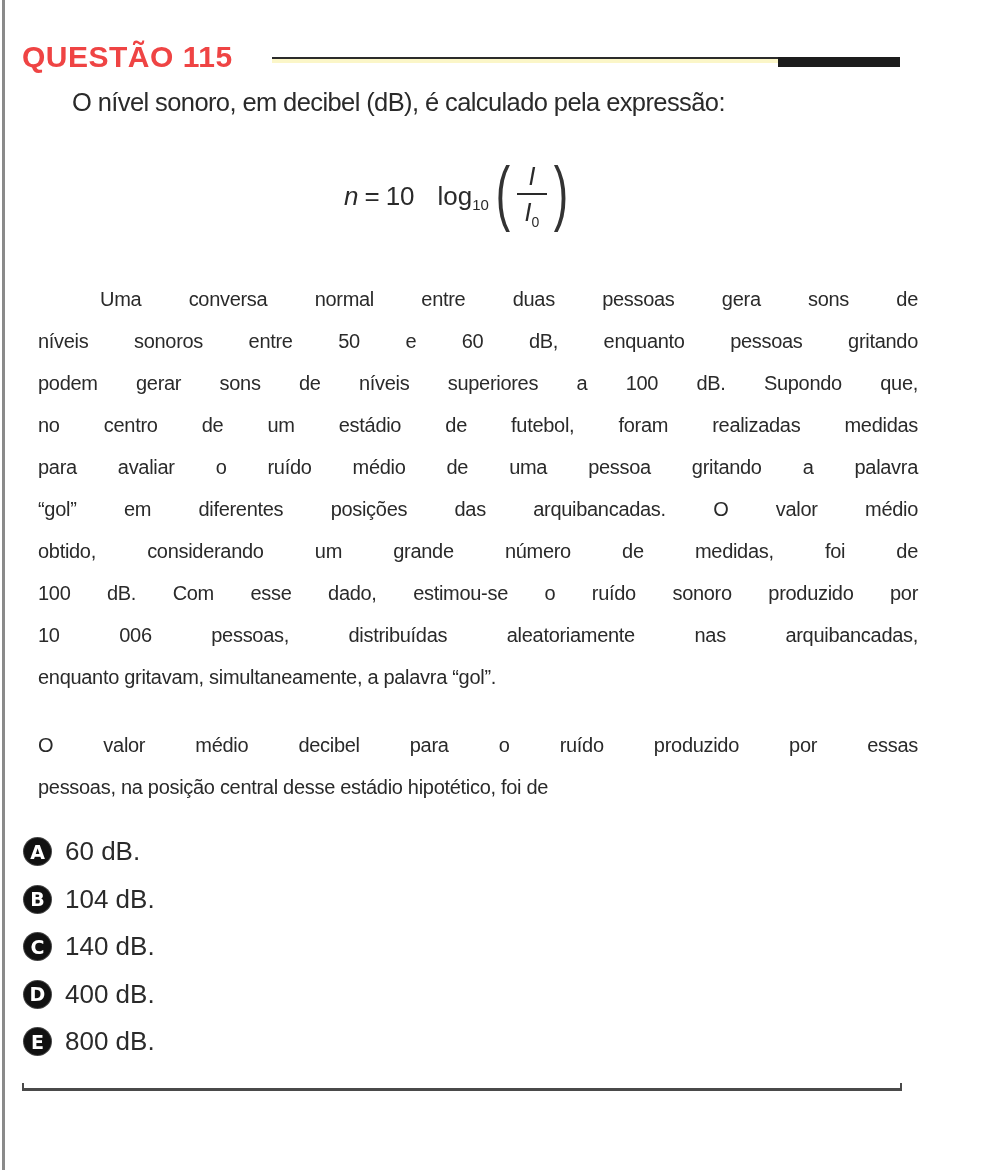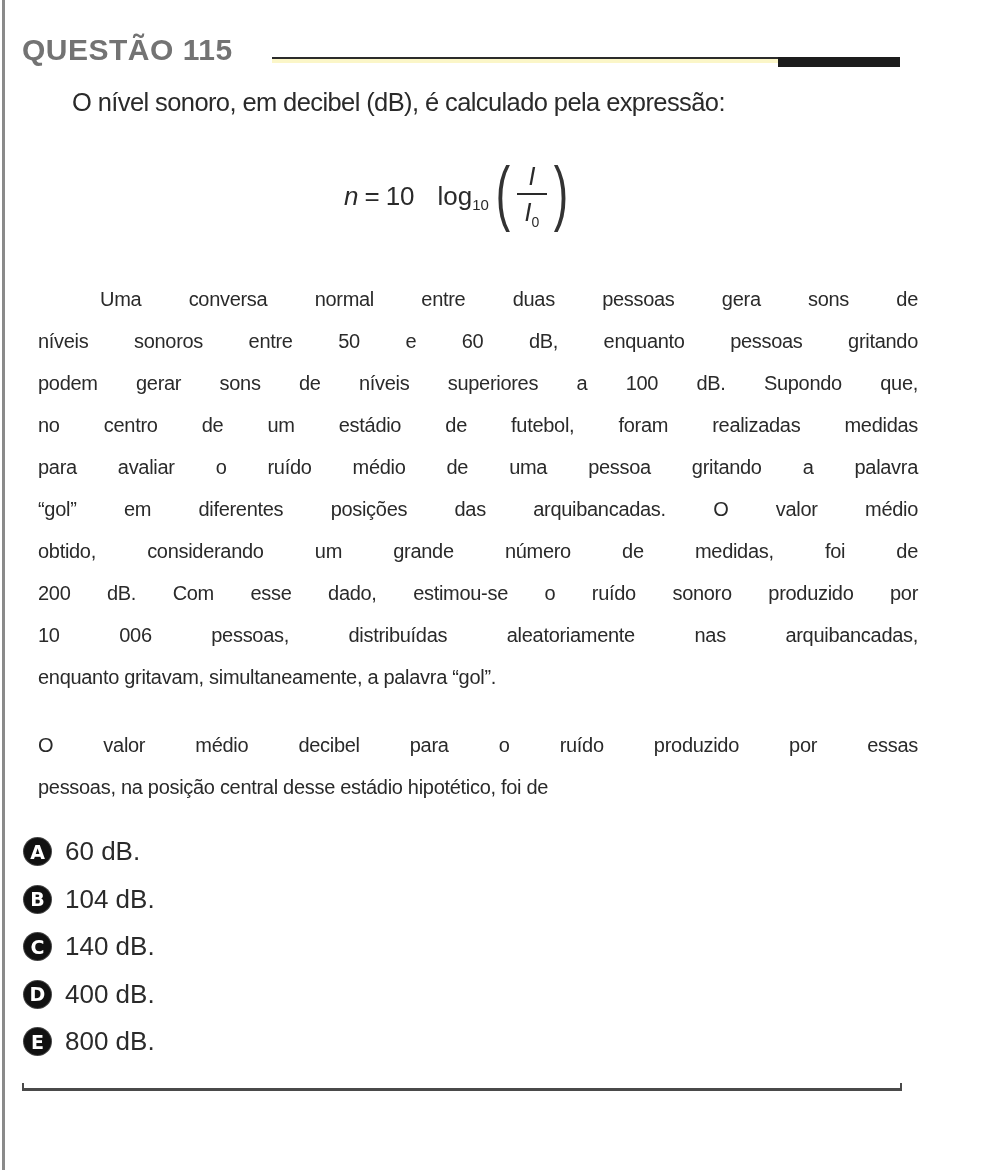--- a/index.html
+++ b/index.html
@@ -26,25 +26,25 @@
     .header {
       position: absolute;
       left: 22px;
       top: 24px;
       width: 880px;
       height: 40px;
     }
     .q-title {
       position: absolute;
       left: 0;
-      top: 6px;
+      top: 13px;
       font-weight: bold;
       font-size: 30px;
       letter-spacing: 0.5px;
-      color: #737373;
+      color: #ef4444;
       line-height: 40px;
       white-space: nowrap;
     }
     .rule-thin {
       position: absolute;
       left: 250px;
       top: 33px;
       width: 628px;
       height: 2px;
       background: #2b2b2b;
@@ -204,21 +204,21 @@
 </div>
 
 <div class="para p1">
   <span class="line indent">Uma conversa normal entre duas pessoas gera sons de</span>
   <span class="line">níveis sonoros entre 50 e 60 dB, enquanto pessoas gritando</span>
   <span class="line">podem gerar sons de níveis superiores a 100 dB. Supondo que,</span>
   <span class="line">no centro de um estádio de futebol, foram realizadas medidas</span>
   <span class="line">para avaliar o ruído médio de uma pessoa gritando a palavra</span>
   <span class="line">“gol” em diferentes posições das arquibancadas. O valor médio</span>
   <span class="line">obtido, considerando um grande número de medidas, foi de</span>
-  <span class="line">200 dB. Com esse dado, estimou-se o ruído sonoro produzido por</span>
+  <span class="line">100 dB. Com esse dado, estimou-se o ruído sonoro produzido por</span>
   <span class="line">10 006 pessoas, distribuídas aleatoriamente nas arquibancadas,</span>
   <span class="line last">enquanto gritavam, simultaneamente, a palavra “gol”.</span>
 </div>
 
 <div class="para p2">
   <span class="line">O valor médio decibel para o ruído produzido por essas</span>
   <span class="line last">pessoas, na posição central desse estádio hipotético, foi de</span>
 </div>
 
 <div class="options">

